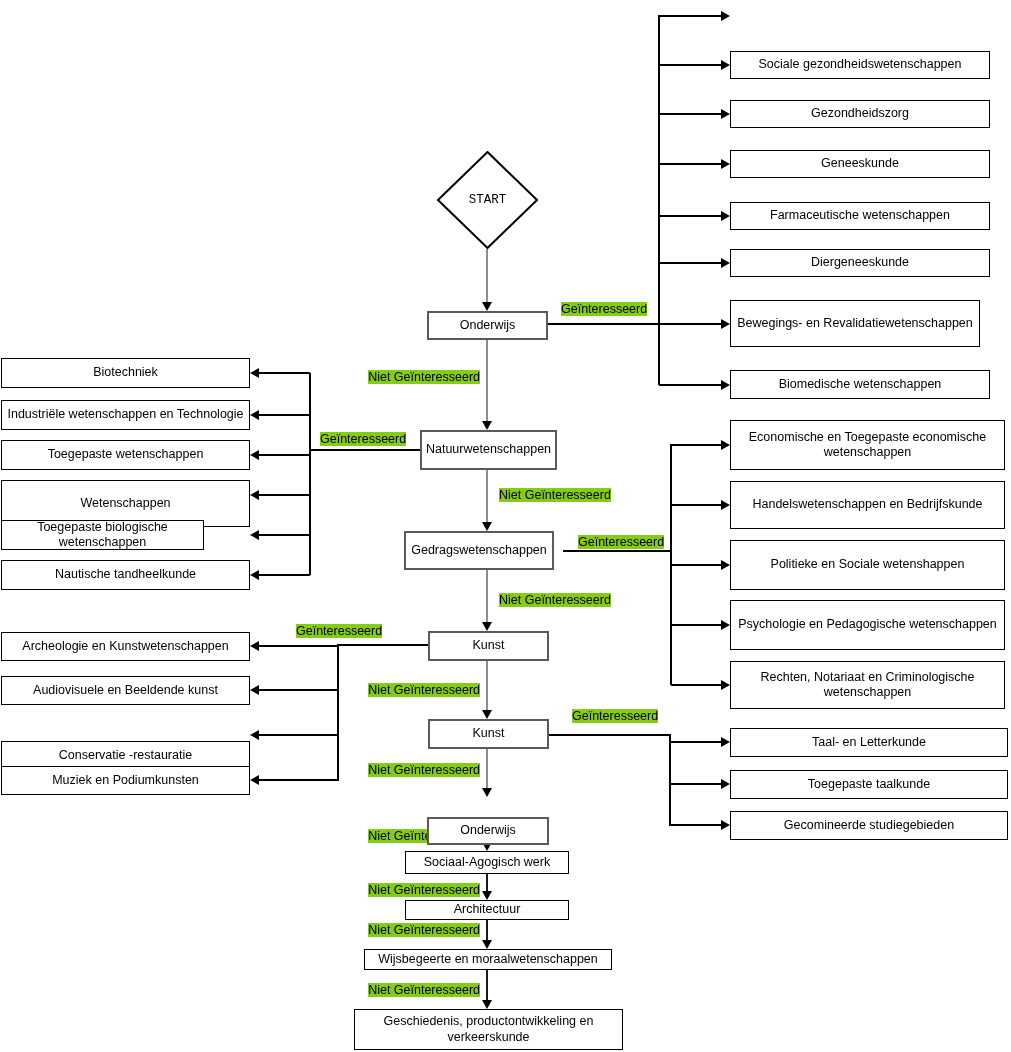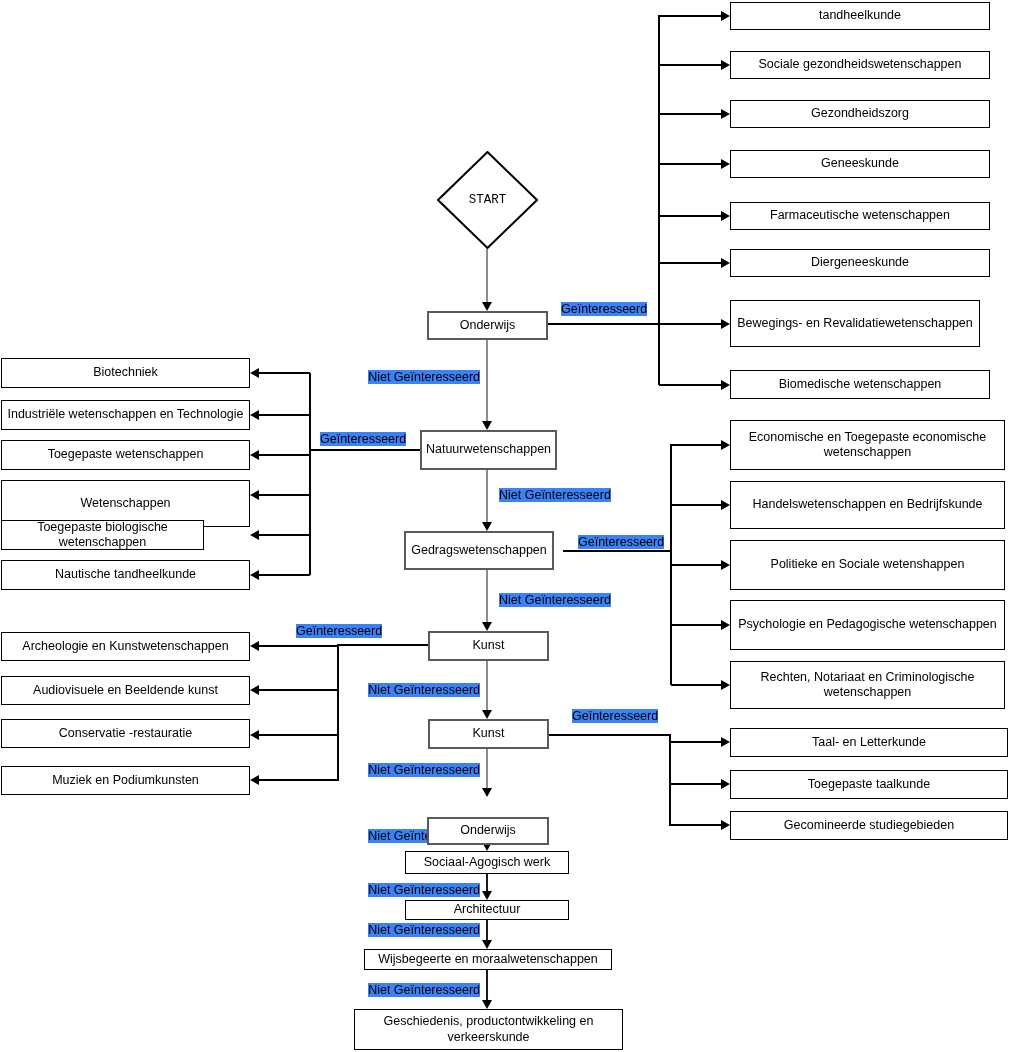--- a/index.html
+++ b/index.html
@@ -19,21 +19,21 @@
   .hl{position:absolute;height:1.5px;background:#000;}
   .vl{position:absolute;width:1.5px;background:#000;}
   
   .chl{position:absolute;width:2px;background:#8c8c8c;}
   .cbl{position:absolute;width:1.5px;background:#1a1a1a;}
   
   .ar{position:absolute;width:0;height:0;border-top:5px solid transparent;border-bottom:5px solid transparent;border-left:9px solid #000;}
   .al{position:absolute;width:0;height:0;border-top:5px solid transparent;border-bottom:5px solid transparent;border-right:9px solid #000;}
   .ad{position:absolute;width:0;height:0;border-left:5px solid transparent;border-right:5px solid transparent;border-top:9px solid #000;}
   
-  .lbl{position:absolute;font-size:12.5px;white-space:nowrap;background:#3b82f6;}
+  .lbl{position:absolute;font-size:12.5px;white-space:nowrap;background:#84cc16;}
   
   .diamond-wrap{position:absolute;left:437px;top:151px;width:101px;height:98px;}
   .diamond-wrap svg{position:absolute;left:0;top:0;}
   .diamond-label{position:absolute;inset:0;display:flex;align-items:center;justify-content:center;font-size:12.5px;font-family:Liberation Mono, monospace;}
 </style>
 </head>
 <body>
 
 <div id="canvas">
 
@@ -97,21 +97,20 @@
     <div class="ar" style="left:721px;top:109px"></div>
   <div class="hl" style="left:659px;top:163px;width:62px"></div>
     <div class="ar" style="left:721px;top:159px"></div>
   <div class="hl" style="left:659px;top:215px;width:62px"></div>
     <div class="ar" style="left:721px;top:211px"></div>
   <div class="hl" style="left:659px;top:262px;width:62px"></div>
     <div class="ar" style="left:721px;top:258px"></div>
   <div class="ar" style="left:721px;top:319px"></div>
   <div class="hl" style="left:659px;top:384px;width:62px"></div>
     <div class="ar" style="left:721px;top:380px"></div>
-  <div class="box" style="left:730px;top:2px;width:260px;height:28px">tandheelkunde</div>
   <div class="box" style="left:730px;top:51px;width:260px;height:28px">Sociale gezondheidswetenschappen</div>
   <div class="box" style="left:730px;top:100px;width:260px;height:28px">Gezondheidszorg</div>
   <div class="box" style="left:730px;top:150px;width:260px;height:28px">Geneeskunde</div>
   <div class="box" style="left:730px;top:202px;width:260px;height:28px">Farmaceutische wetenschappen</div>
   <div class="box" style="left:730px;top:249px;width:260px;height:28px">Diergeneeskunde</div>
   <div class="box" style="left:730px;top:300px;width:250px;height:47px">Bewegings- en Revalidatiewetenschappen</div>
   <div class="box" style="left:730px;top:370px;width:260px;height:29px">Biomedische wetenschappen</div>
 
   <div class="lbl" style="left:320px;top:432px">Geïnteresseerd</div>
   <div class="hl" style="left:310px;top:449px;width:110px"></div>
@@ -160,21 +159,21 @@
   <div class="hl" style="left:259px;top:645px;width:79px"></div>
     <div class="al" style="left:250px;top:641px"></div>
   <div class="hl" style="left:259px;top:689px;width:79px"></div>
     <div class="al" style="left:250px;top:685px"></div>
   <div class="hl" style="left:259px;top:734px;width:79px"></div>
     <div class="al" style="left:250px;top:730px"></div>
   <div class="hl" style="left:259px;top:779px;width:79px"></div>
     <div class="al" style="left:250px;top:775px"></div>
   <div class="box" style="left:1px;top:632px;width:249px;height:29px">Archeologie en Kunstwetenschappen</div>
   <div class="box" style="left:1px;top:676px;width:249px;height:29px">Audiovisuele en Beeldende kunst</div>
-  <div class="box" style="left:1px;top:719px;width:249px;height:29px">Conservatie -restauratie</div>
+  <div class="box" style="left:1px;top:741px;width:249px;height:29px">Conservatie -restauratie</div>
   <div class="box" style="left:1px;top:766px;width:249px;height:29px">Muziek en Podiumkunsten</div>
 
   <div class="lbl" style="left:572px;top:709px">Geïnteresseerd</div>
   <div class="hl" style="left:549px;top:734px;width:122px"></div>
   <div class="vl" style="left:669px;top:734px;height:92px"></div>
   <div class="hl" style="left:671px;top:741px;width:50px"></div>
     <div class="ar" style="left:721px;top:737px"></div>
   <div class="hl" style="left:671px;top:783px;width:50px"></div>
     <div class="ar" style="left:721px;top:779px"></div>
   <div class="hl" style="left:671px;top:824px;width:50px"></div>

